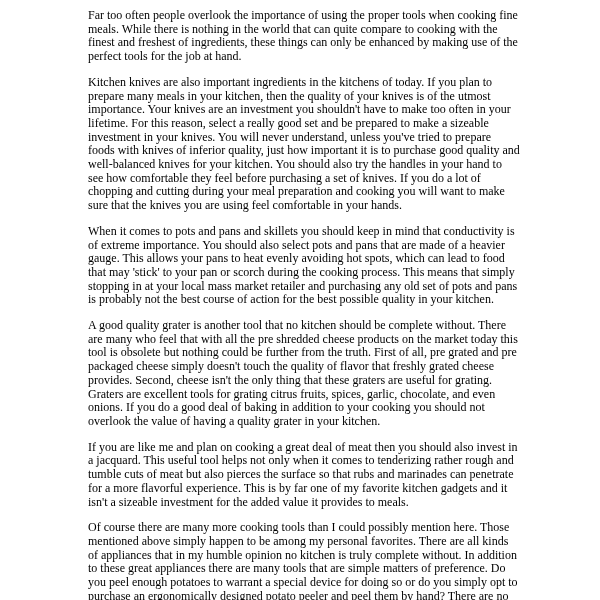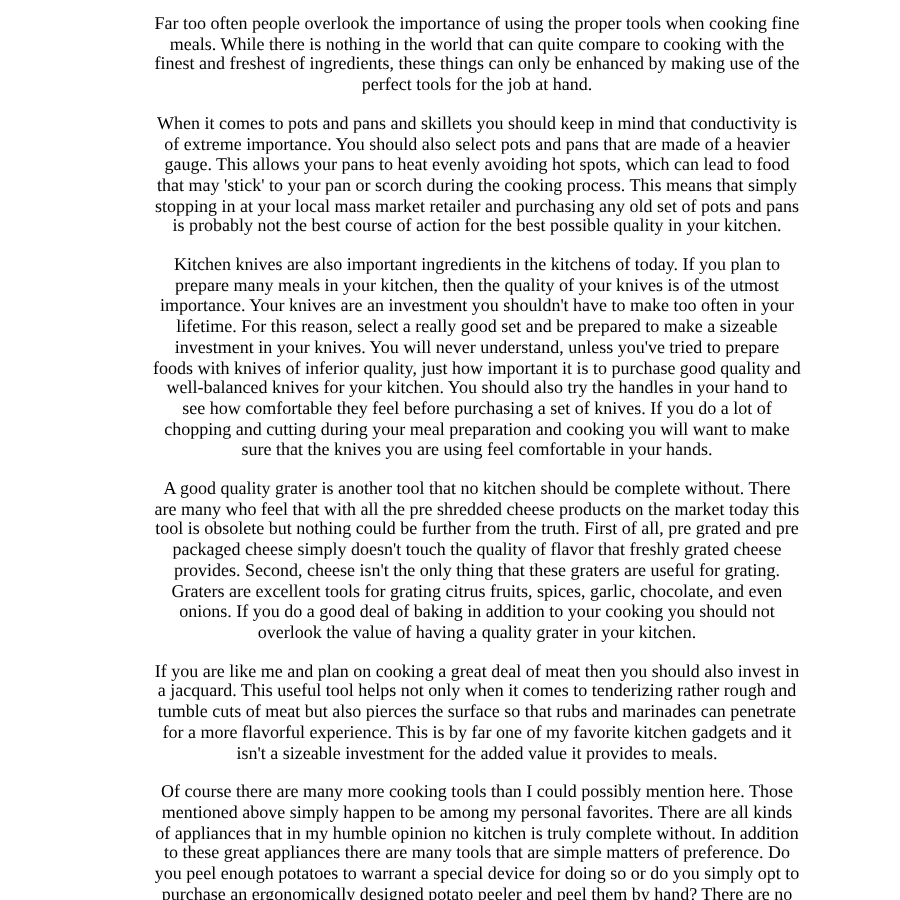--- a/index.html
+++ b/index.html
@@ -11,21 +11,20 @@
     height: 600px;
     overflow: hidden;
     background: #ffffff;
   }
   .page {
     position: relative;
     width: 565px;
     height: 600px;
     background: #ffffff;
     overflow: hidden;
-    text-align: center;
   }
   .article {
     position: absolute;
     top: 0;
     left: 88px;
     width: 460px;
     padding-top: 9px;
     font-family: "Liberation Serif", "DejaVu Serif", serif;
     font-size: 12px;
     line-height: 13.7px;
@@ -41,36 +40,36 @@
 </style>
 </head>
 <body>
 
 <div class="page">
   <div class="article">
     <p>Far too often people overlook the importance of using the proper tools when cooking fine
 meals. While there is nothing in the world that can quite compare to cooking with the
 finest and freshest of ingredients, these things can only be enhanced by making use of the
 perfect tools for the job at hand.</p>
-    <p>When it comes to pots and pans and skillets you should keep in mind that conductivity is
-of extreme importance. You should also select pots and pans that are made of a heavier
-gauge. This allows your pans to heat evenly avoiding hot spots, which can lead to food
-that may 'stick' to your pan or scorch during the cooking process. This means that simply
-stopping in at your local mass market retailer and purchasing any old set of pots and pans
-is probably not the best course of action for the best possible quality in your kitchen.</p>
     <p>Kitchen knives are also important ingredients in the kitchens of today. If you plan to
 prepare many meals in your kitchen, then the quality of your knives is of the utmost
 importance. Your knives are an investment you shouldn't have to make too often in your
 lifetime. For this reason, select a really good set and be prepared to make a sizeable
 investment in your knives. You will never understand, unless you've tried to prepare
 foods with knives of inferior quality, just how important it is to purchase good quality and
 well-balanced knives for your kitchen. You should also try the handles in your hand to
 see how comfortable they feel before purchasing a set of knives. If you do a lot of
 chopping and cutting during your meal preparation and cooking you will want to make
 sure that the knives you are using feel comfortable in your hands.</p>
+    <p>When it comes to pots and pans and skillets you should keep in mind that conductivity is
+of extreme importance. You should also select pots and pans that are made of a heavier
+gauge. This allows your pans to heat evenly avoiding hot spots, which can lead to food
+that may 'stick' to your pan or scorch during the cooking process. This means that simply
+stopping in at your local mass market retailer and purchasing any old set of pots and pans
+is probably not the best course of action for the best possible quality in your kitchen.</p>
     <p>A good quality grater is another tool that no kitchen should be complete without. There
 are many who feel that with all the pre shredded cheese products on the market today this
 tool is obsolete but nothing could be further from the truth. First of all, pre grated and pre
 packaged cheese simply doesn't touch the quality of flavor that freshly grated cheese
 provides. Second, cheese isn't the only thing that these graters are useful for grating.
 Graters are excellent tools for grating citrus fruits, spices, garlic, chocolate, and even
 onions. If you do a good deal of baking in addition to your cooking you should not
 overlook the value of having a quality grater in your kitchen.</p>
     <p>If you are like me and plan on cooking a great deal of meat then you should also invest in
 a jacquard. This useful tool helps not only when it comes to tenderizing rather rough and

